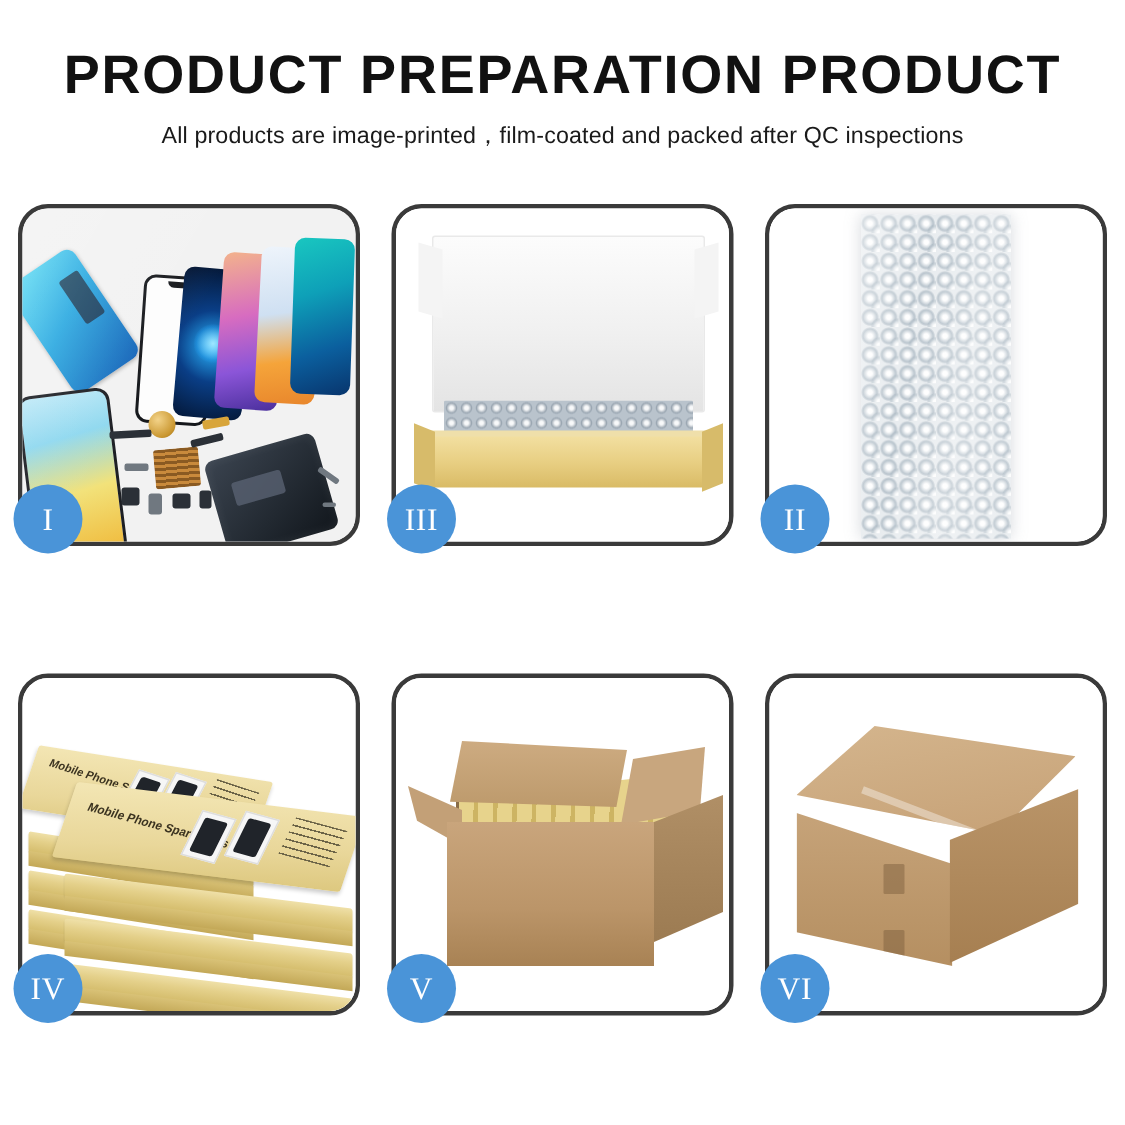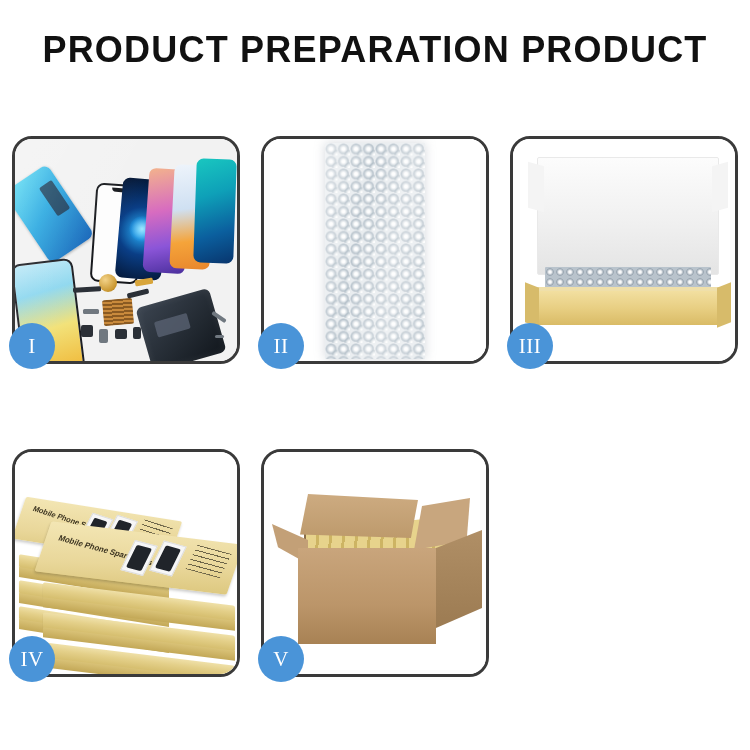--- a/index.html
+++ b/index.html
@@ -308,20 +308,21 @@
     background:linear-gradient(120deg,rgba(255,255,255,.18),rgba(255,255,255,0) 45%);
   }
 </style>
 </head>
 <body>
 
 <div class="page">
 
   <div class="header">
     <h1 class="title">PRODUCT PREPARATION PRODUCT</h1>
+    <p class="subtitle">All products are image-printed，film-coated and packed after QC inspections</p>
   </div>
 
   <div class="grid">
 
     <div class="panel">
       <div class="panel-inner p1">
         <div class="scr s-blue"></div>
         <div class="scr s-white"></div>
         <div class="scr s-jelly"></div>
         <div class="scr s-purple"></div>
@@ -340,39 +341,39 @@
         <div class="chip chip-dark" style="left:100px;top:190px;width:12px;height:10px;border-radius:2px;"></div>
         <div class="chip chip-dark" style="left:118px;top:188px;width:8px;height:12px;border-radius:2px;"></div>
         <div class="chip" style="left:196px;top:176px;width:16px;height:4px;transform:rotate(35deg);"></div>
         <div class="chip" style="left:200px;top:196px;width:9px;height:3px;"></div>
         <div class="ph-sheen"></div>
       </div>
       <div class="badge">I</div>
     </div>
 
     <div class="panel">
+      <div class="panel-inner p3">
+        <div class="lid"></div>
+        <div class="wrap-inside"></div>
+        <div class="box-rim"></div>
+        <div class="box-front"></div>
+      </div>
+      <div class="badge">III</div>
+    </div>
+
+    <div class="panel">
       <div class="panel-inner p2">
         <div class="bw-bg"></div>
         <div class="bubblewrap">
           <div class="bubbles"></div>
           <div class="bubbles2"></div>
           <div class="bw-sheen"></div>
         </div>
       </div>
       <div class="badge">II</div>
-    </div>
-
-    <div class="panel">
-      <div class="panel-inner p3">
-        <div class="lid"></div>
-        <div class="wrap-inside"></div>
-        <div class="box-rim"></div>
-        <div class="box-front"></div>
-      </div>
-      <div class="badge">III</div>
     </div>
 
     <div class="panel">
       <div class="panel-inner p4">
         <div class="stack">
 
           <div class="sbox" style="left:0px;top:92px;width:150px;height:14px;transform:skewY(9deg);">
               <span class="side"></span>
             </div>
           <div class="sbox" style="left:0px;top:118px;width:150px;height:14px;transform:skewY(9deg);">
@@ -425,15 +426,28 @@
         <div class="c-fill"></div>
         <div class="flap-top"></div>
         <div class="flap-tr"></div>
         <div class="flap-bl"></div>
         <div class="c-body"></div>
         <div class="c-side"></div>
       </div>
       <div class="badge">V</div>
     </div>
 
+    <div class="panel">
+      <div class="panel-inner p6">
+        <div class="sc-top">
+          <div class="sc-seam"></div>
+        </div>
+        <div class="sc-left">
+          <span class="sc-tape" style="left:58px;top:34px;"></span>
+          <span class="sc-tape" style="left:58px;top:78px;"></span>
+        </div>
+        <div class="sc-right"></div>
+      </div>
+      <div class="badge">VI</div>
+    </div>
 
   </div>
 </div>
 
 </body></html>

